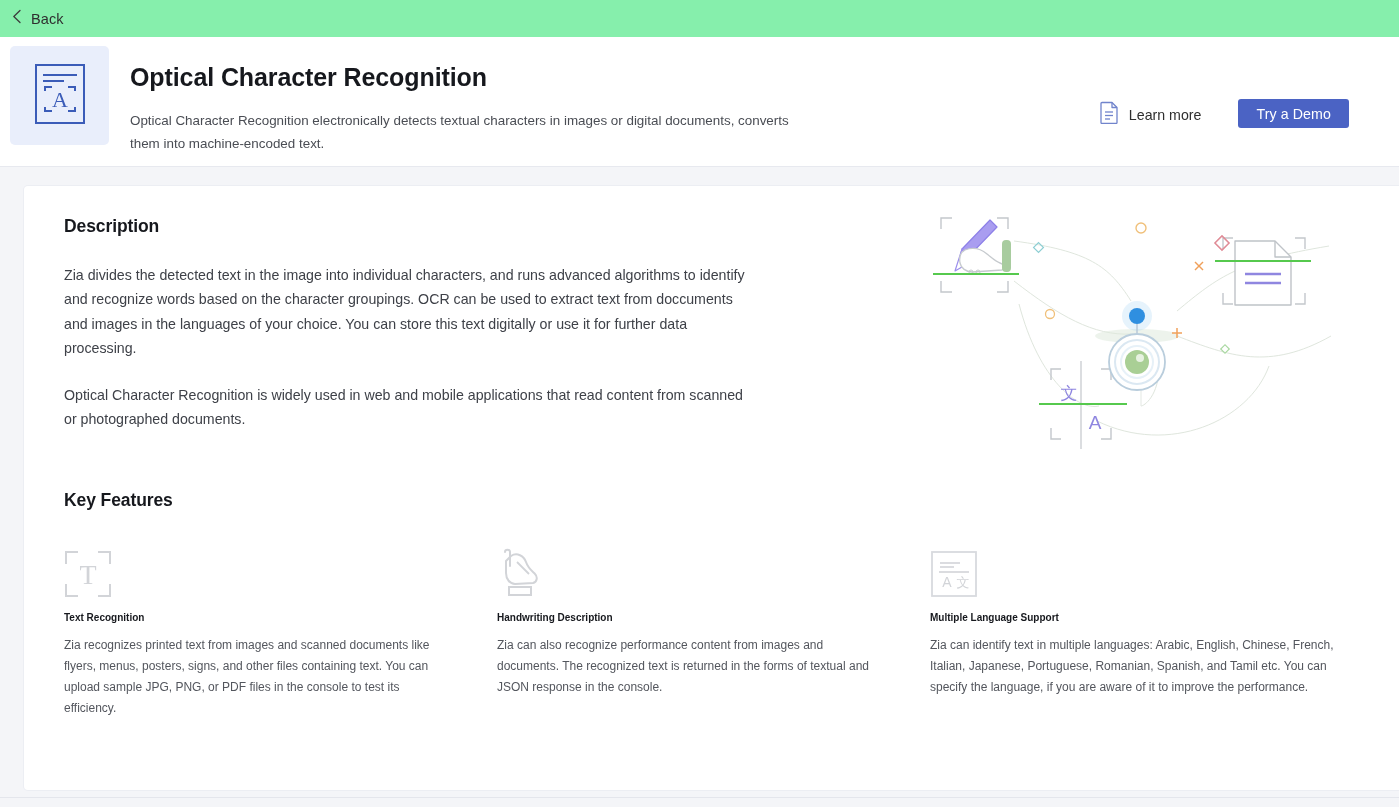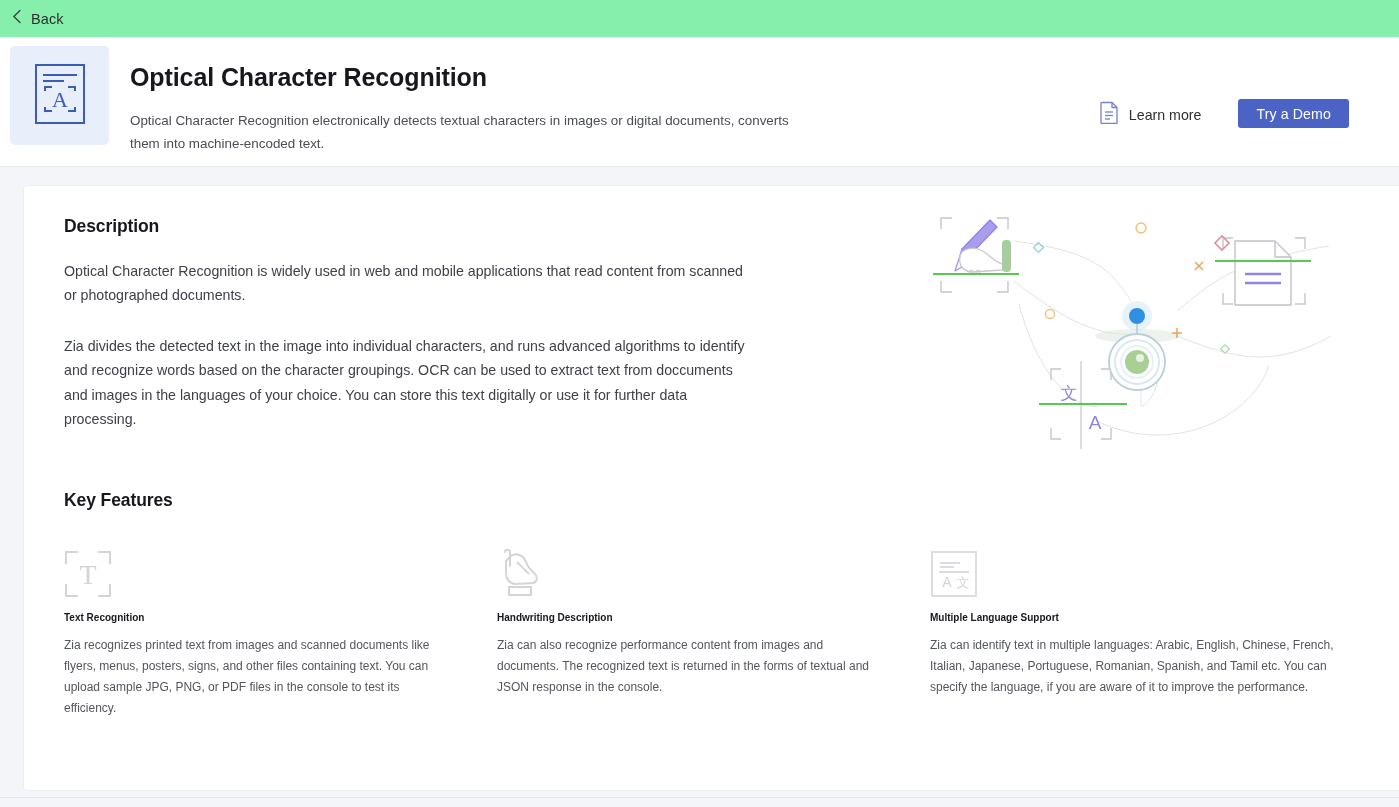--- a/index.html
+++ b/index.html
@@ -254,22 +254,22 @@
     </div>
     <button class="demo-btn">Try a Demo</button>
   </div>
 </div>
 
 <div class="card">
   <div class="card-inner">
 
     <div class="desc-col">
       <div class="section-title">Description</div>
+      <div class="desc-p second">Zia divides the detected text in the image into individual characters, and runs advanced algorithms to identify and recognize words based on the character groupings. OCR can be used to extract text from doccuments and images in the languages of your choice. You can store this text digitally or use it for further data processing.</div>
       <div class="desc-p">Optical Character Recognition is widely used in web and mobile applications that read content from scanned or photographed documents.</div>
-      <div class="desc-p second">Zia divides the detected text in the image into individual characters, and runs advanced algorithms to identify and recognize words based on the character groupings. OCR can be used to extract text from doccuments and images in the languages of your choice. You can store this text digitally or use it for further data processing.</div>
     </div>
 
     <div class="illus">
       <svg width="440" height="275" viewBox="0 0 440 275">
 
         <g fill="none" stroke="#dfe6dd" stroke-width="1">
           <path d="M95 35 C 170 45 190 60 212 95"></path>
           <path d="M95 75 C 140 110 175 130 212 128"></path>
           <path d="M258 105 C 300 70 320 55 410 40"></path>
           <path d="M258 130 C 310 150 350 165 412 130"></path>

